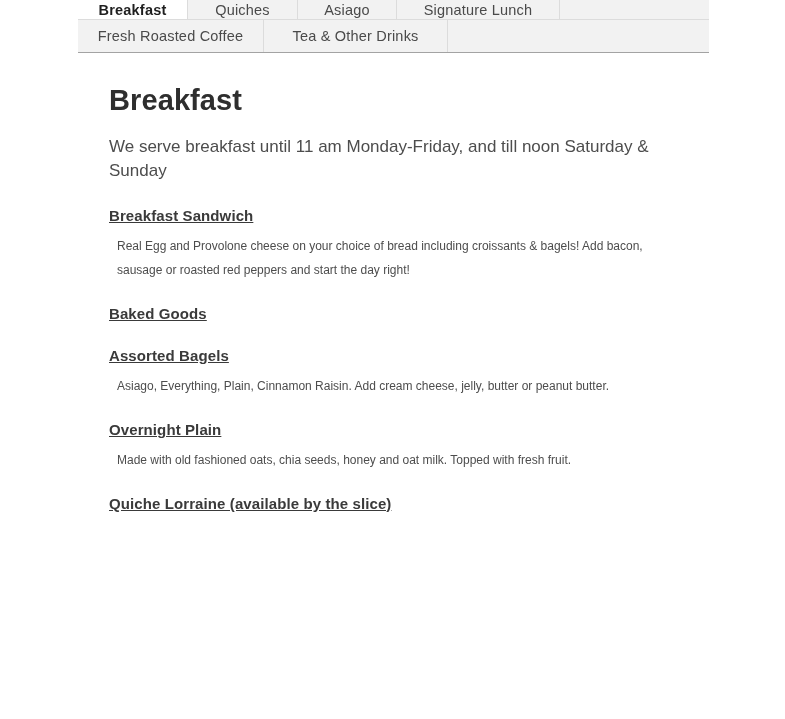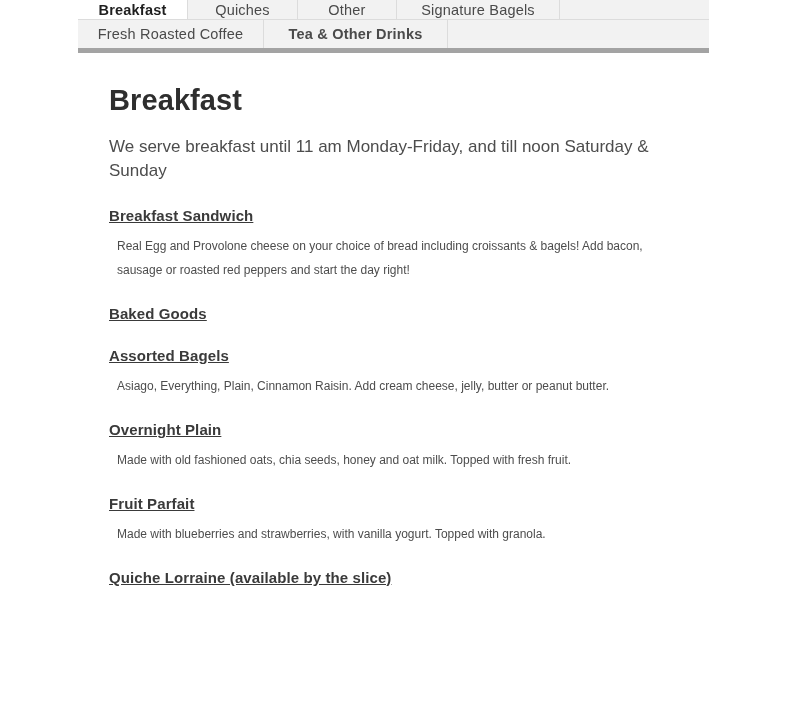--- a/index.html
+++ b/index.html
@@ -58,21 +58,21 @@
     border-bottom: 1px solid #dcdcdc;
     display: flex;
     align-items: stretch;
     box-sizing: border-box;
   }
   .tabbar.row1 {
     height: 20px;
   }
   .tabbar.row2 {
     height: 33px;
-    border-bottom: 5px solid #a3a3a3;
+    border-bottom: 1px solid #a3a3a3;
     justify-content: center;
   }
 
   .tab {
     display: flex;
     align-items: center;
     justify-content: center;
     font-size: 14.5px;
     color: #4a4a4a;
     letter-spacing: 0.2px;
@@ -98,21 +98,21 @@
   .row1 .tab.t3 { width: 163px; }
   .row1 .tab.spacer {
     flex: 1;
     border-right: none;
     background: #f2f2f2;
     cursor: default;
   }
 
   .row2 .tab.u0 { width: 186px; }
   .row2 .tab.u1 { width: 140px; }
-  .row2 .tab.u2 { width: 184px; font-weight: bold; }
+  .row2 .tab.u2 { width: 184px; }
   .row2 .tab.spacer {
     flex: 1;
     border-right: none;
     background: #f2f2f2;
     cursor: default;
   }
 
   
   .content {
     padding: 30px 40px 0 31px;
@@ -167,24 +167,24 @@
   <div class="card">
 
     <div class="tabbar row1">
       <div class="tab t0 active">
         <span>Breakfast</span>
       </div>
       <div class="tab t1">
         <span>Quiches</span>
       </div>
       <div class="tab t2">
-        <span>Other</span>
+        <span>Asiago</span>
       </div>
       <div class="tab t3">
-        <span>Signature Bagels</span>
+        <span>Signature Lunch</span>
       </div>
       <div class="tab spacer"></div>
     </div>
 
     <div class="tabbar row2">
       <div class="tab u0">
         <span>Fresh Roasted Coffee</span>
       </div>
       <div class="tab u2">
         <span>Tea &amp; Other Drinks</span>
@@ -208,24 +208,20 @@
       <div class="item">
         <h3>Assorted Bagels</h3>
         <p>Asiago, Everything, Plain, Cinnamon Raisin. Add cream cheese, jelly, butter or peanut butter.</p>
       </div>
 
       <div class="item">
         <h3>Overnight Plain</h3>
         <p>Made with old fashioned oats, chia seeds, honey and oat milk. Topped with fresh fruit.</p>
       </div>
 
-      <div class="item">
-        <h3>Fruit Parfait</h3>
-        <p>Made with blueberries and strawberries, with vanilla yogurt. Topped with granola.</p>
-      </div>
 
       <div class="item">
         <h3>Quiche Lorraine (available by the slice)</h3>
       </div>
     </div>
 
   </div>
 </div>
 
 </body></html>

